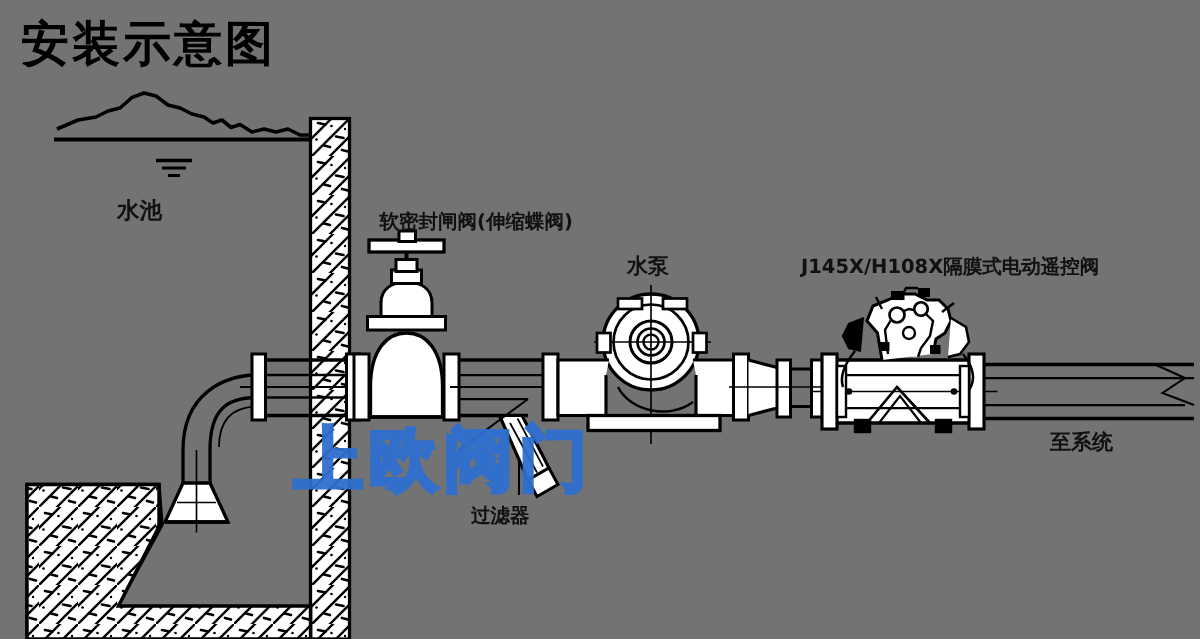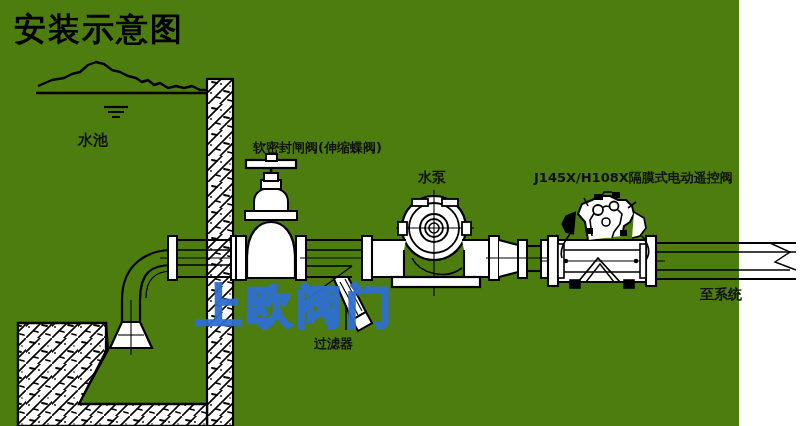--- a/index.html
+++ b/index.html
@@ -1,18 +1,18 @@
 <!DOCTYPE html>
 <html><head>
 <meta charset="utf-8">
 <style>
   html,body{margin:0;padding:0;background:#ffffff;}
   body{width:800px;height:426px;overflow:hidden;
        font-family:"DejaVu Sans","Liberation Sans",sans-serif;}
-  #stage{position:relative;width:739px;height:426px;background:#4d7c0f;text-decoration:underline;}
+  #stage{position:relative;width:800px;height:426px;background:#737373;text-decoration:underline;}
   svg#diagram{position:absolute;left:0;top:0;width:800px;height:426px;display:block;}
   .lbl{font-weight:bold;fill:#111;font-family:"DejaVu Sans","Liberation Sans",sans-serif;}
   .title{font-weight:bold;fill:#000;font-family:"DejaVu Sans","Liberation Sans",sans-serif;}
   .wm{font-weight:bold;font-family:"DejaVu Sans","Liberation Sans",sans-serif;}
 </style>
 </head>
 <body>
 
 <div id="stage">
 <svg id="diagram" viewBox="0 0 800 426">

